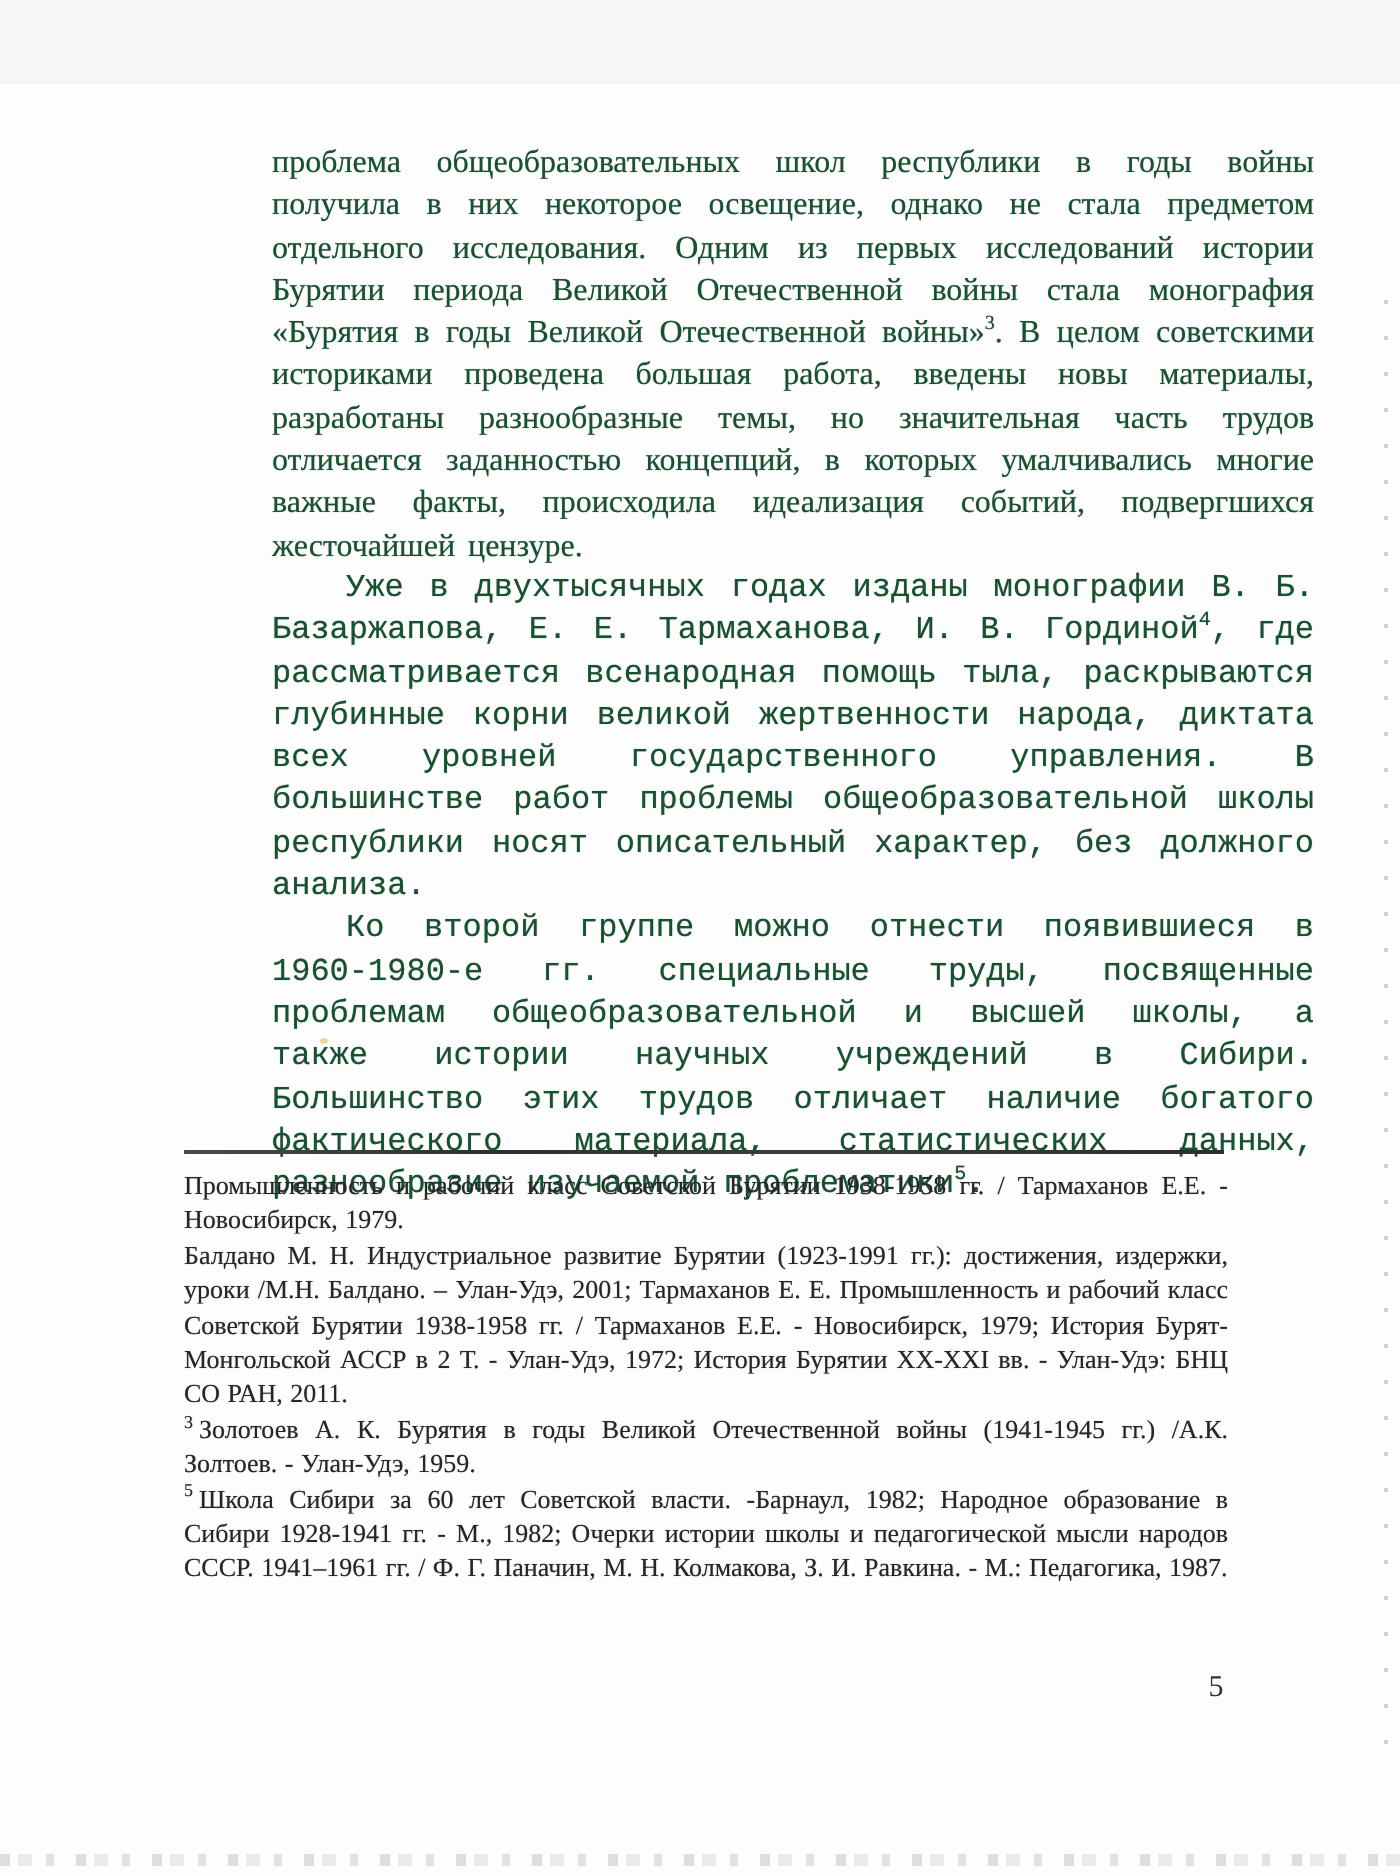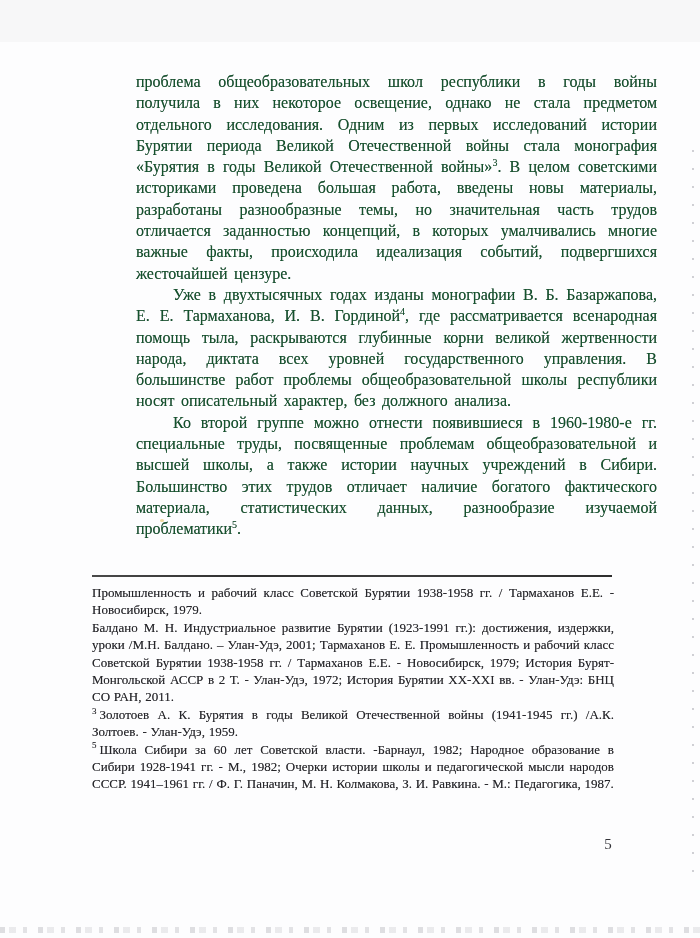--- a/index.html
+++ b/index.html
@@ -28,21 +28,21 @@
     width: 521px;
     font-size: 16px;
     line-height: 21.3px;
     color: #14532d;
     text-align: justify;
     word-spacing: 2.5px;
     text-shadow: 0 0 0.5px rgba(34,34,40,0.55);
     margin-left: 44px;
   }
   .para { margin: 0; }
-  .para.indent { text-indent: 37px; }
+  .para.indent { text-indent: 37px; font-family: Liberation Mono, monospace; }
   sup.fn-ref {
     font-size: 10px;
     line-height: 0;
   }
   .fn-sep {
     position: absolute;
     top: 575px;
     left: 92px;
     width: 520px;
     height: 2px;

